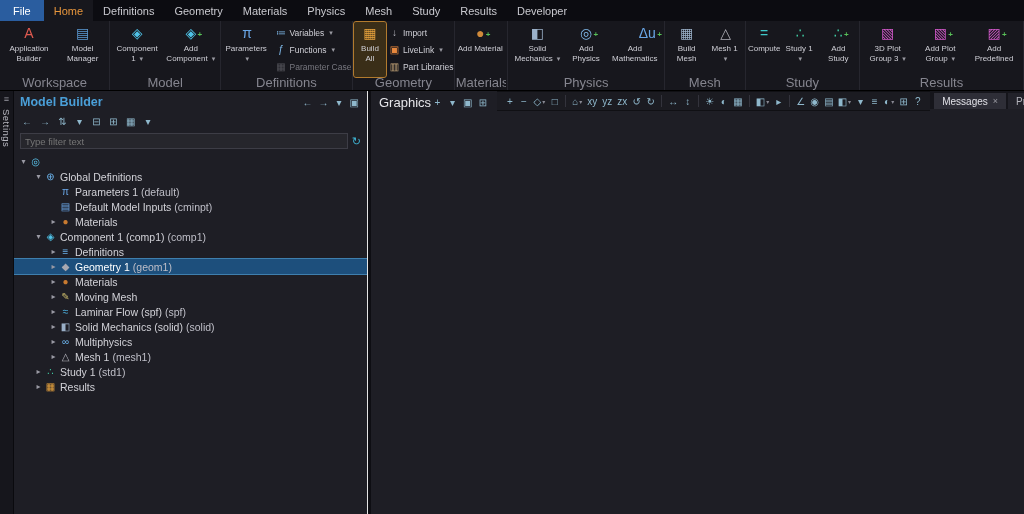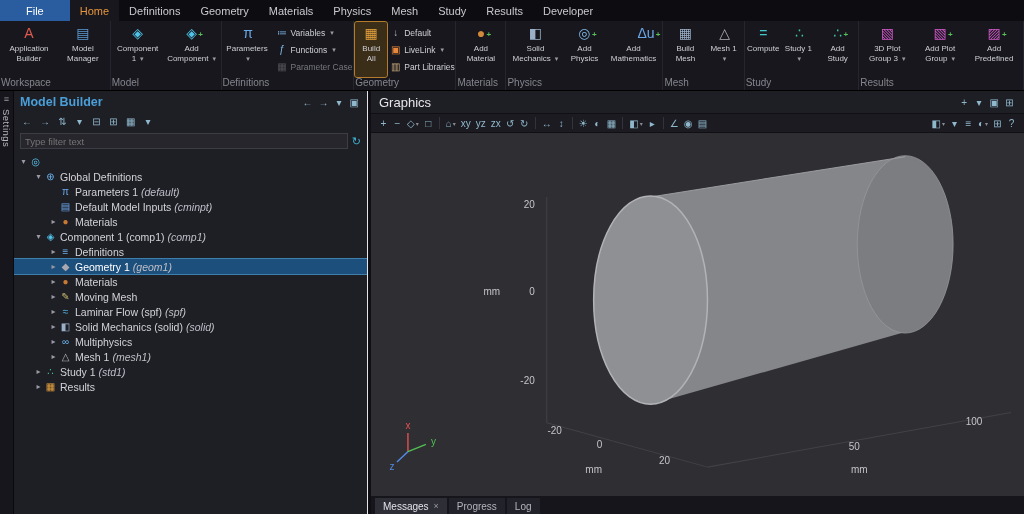--- a/index.html
+++ b/index.html
@@ -9,28 +9,28 @@
 
   
   .titlebar{height:12px;background:var(--titlebar_bg);position:relative;display:flex;align-items:center;justify-content:center;flex:none}
   .titlebar .title{font-size:9px;color:#1c1c1c;white-space:nowrap}
   .appicon{position:absolute;left:2px;top:2px;width:8px;height:8px;background:var(--file_tab_blue)}
 
   
   .menubar{height:21px;background:#0c0c11;display:flex;align-items:stretch;flex:none}
   .menutabs{display:flex;align-items:stretch}
   .menutab{padding:0 10px;display:flex;align-items:center;font-size:11px;color:#c9c9cf;cursor:default;white-space:nowrap}
-  .menutab.file{background:var(--file_tab_blue);color:#fff;padding:0 26px}
+  .menutab.file{background:var(--file_tab_blue);color:#fff;padding:0 13px}
   .menutab.active{color:var(--accent_orange);background:#17171d}
 
   
   .ribbon{height:70px;background:var(--ribbon_bg);display:flex;overflow:hidden;border-bottom:1px solid #000;flex:none}
   .rgroup{display:flex;flex-direction:column;border-right:1px solid #26262e;padding:1px 1px 0;min-width:0;flex:0 1 auto}
   .rrow{flex:1;display:flex;align-items:stretch;min-width:0}
-  .rname{height:13px;text-align:left;font-size:10px;color:#85858f;line-height:12px;white-space:nowrap;overflow:hidden}
+  .rname{height:13px;text-align:center;font-size:13px;color:#85858f;line-height:12px;white-space:nowrap;overflow:hidden}
   .rbtn{min-width:32px;max-width:56px;display:flex;flex-direction:column;align-items:center;padding:3px 2px 0;border-radius:2px;text-align:center;overflow:hidden}
   .rbtn .bicon{font-size:14px;line-height:17px;height:17px;position:relative;flex:none}
   .blabel{font-size:8px;line-height:9.5px;color:#cfcfd6;margin-top:2px;max-height:20px;overflow:hidden}
   .rbtn.hl{background:#3a2e18;outline:1px solid #b27b2e}
   .plusmark{position:absolute;right:-6px;bottom:-1px;font-size:8px;color:#58c058;font-weight:bold}
   .rstack{display:flex;flex-direction:column;justify-content:flex-start;padding-top:2px;min-width:0}
   .rsmall{display:flex;align-items:center;gap:3px;height:17px;padding:0 3px;font-size:8.5px;color:#cfcfd6;white-space:nowrap}
   .rsmall .sicon{font-size:10px;width:11px;text-align:center;flex:none}
   .rsmall.disabled{color:#77777f}
   .rsmall.disabled .sicon{opacity:.5}
@@ -48,27 +48,27 @@
   .mbtitle{color:var(--accent_blue);font-size:12.5px;font-weight:bold}
   .mbicons{display:flex;align-items:center;gap:2px}
   .mbtoolbar{height:17px;display:flex;align-items:center;gap:4px;padding:0 6px;flex:none}
   .mbfilter{display:flex;align-items:center;gap:4px;padding:3px 6px;flex:none}
   .filterinput{flex:1;height:15px;background:#26262c;border:1px solid #3d3d46;color:#c8c8d0;font-size:9.5px;padding:7px 4px;font-family:"Liberation Sans",sans-serif;outline:none}
   .refresh{color:#3fb8d8;font-size:11px}
   .tree{flex:1;overflow:hidden;padding-top:2px;font-size:10.5px;color:#d2d2d8}
   .trow{height:15px;display:flex;align-items:center;white-space:nowrap;overflow:hidden}
   .trow .arrow{width:11px;font-size:8px;color:#9a9aa4;flex:none;text-align:center}
   .ticon2{width:13px;font-size:10px;text-align:center;margin-right:3px;flex:none}
-  .tsuffix{font-style:italic;color:#bfbfc8;margin-left:3px}
+  .tsuffix{color:#bfbfc8;margin-left:3px}
   .trow.sel{background:var(--selection_bg);outline:1px solid var(--selection_border);color:#fff}
 
   .splitter{width:3px;background:#0e0e13;flex:none}
 
   
-  .gp{flex:1;display:flex;flex-direction:column;background:var(--panel_bg);min-width:0;min-height:0}
+  .gp{flex:1;display:flex;background:var(--panel_bg);min-width:0;min-height:0}
   .gpheader{height:22px;display:flex;align-items:center;justify-content:space-between;padding:0 8px;flex:none}
   .gptitle{font-size:13px;color:#e6e6ea}
   .gptoolbar{height:20px;background:#1b1b21;display:flex;align-items:center;justify-content:space-between;padding:0 6px;border-top:1px solid #101014;border-bottom:1px solid #101014;flex:none;overflow:hidden}
   .gtleft,.gtright{display:flex;align-items:center;gap:1px}
   .gicon{min-width:13px;height:16px;display:inline-flex;align-items:center;justify-content:center;font-size:10px;color:#8fb8cc;padding:0 2px;white-space:nowrap}
   .gcaret{font-size:6px;margin-left:1px;color:#8a8a94}
   .tsep{width:1px;height:12px;background:#33333c;margin:0 3px;display:inline-block}
   .canvas{flex:1;background:var(--canvas_bg);position:relative;min-height:0}
   .canvas svg{position:absolute;inset:0;width:100%;height:100%}
   .axlabel{font-size:10px;fill:#c6c6ca;font-family:"Liberation Sans",sans-serif}
@@ -155,21 +155,21 @@
       </div>
       <div class="rgroup">
         <div class="rrow">
           <div class="rbtn hl">
             <span class="bicon" style="color: rgb(232, 163, 61);">▦</span>
             <div class="blabel">Build All</div>
           </div>
           <div class="rstack">
             <div class="rsmall">
               <span class="sicon" style="color: rgb(184, 184, 192);">↓</span>
-              <span class="slabel">Default</span>
+              <span class="slabel">Import</span>
             </div>
             <div class="rsmall">
               <span class="sicon" style="color: rgb(232, 136, 61);">▣</span>
               <span class="slabel">LiveLink</span>
               <span class="caret">▾</span>
             </div>
             <div class="rsmall">
               <span class="sicon" style="color: rgb(200, 168, 122);">▥</span>
               <span class="slabel">Part Libraries</span>
             </div>

